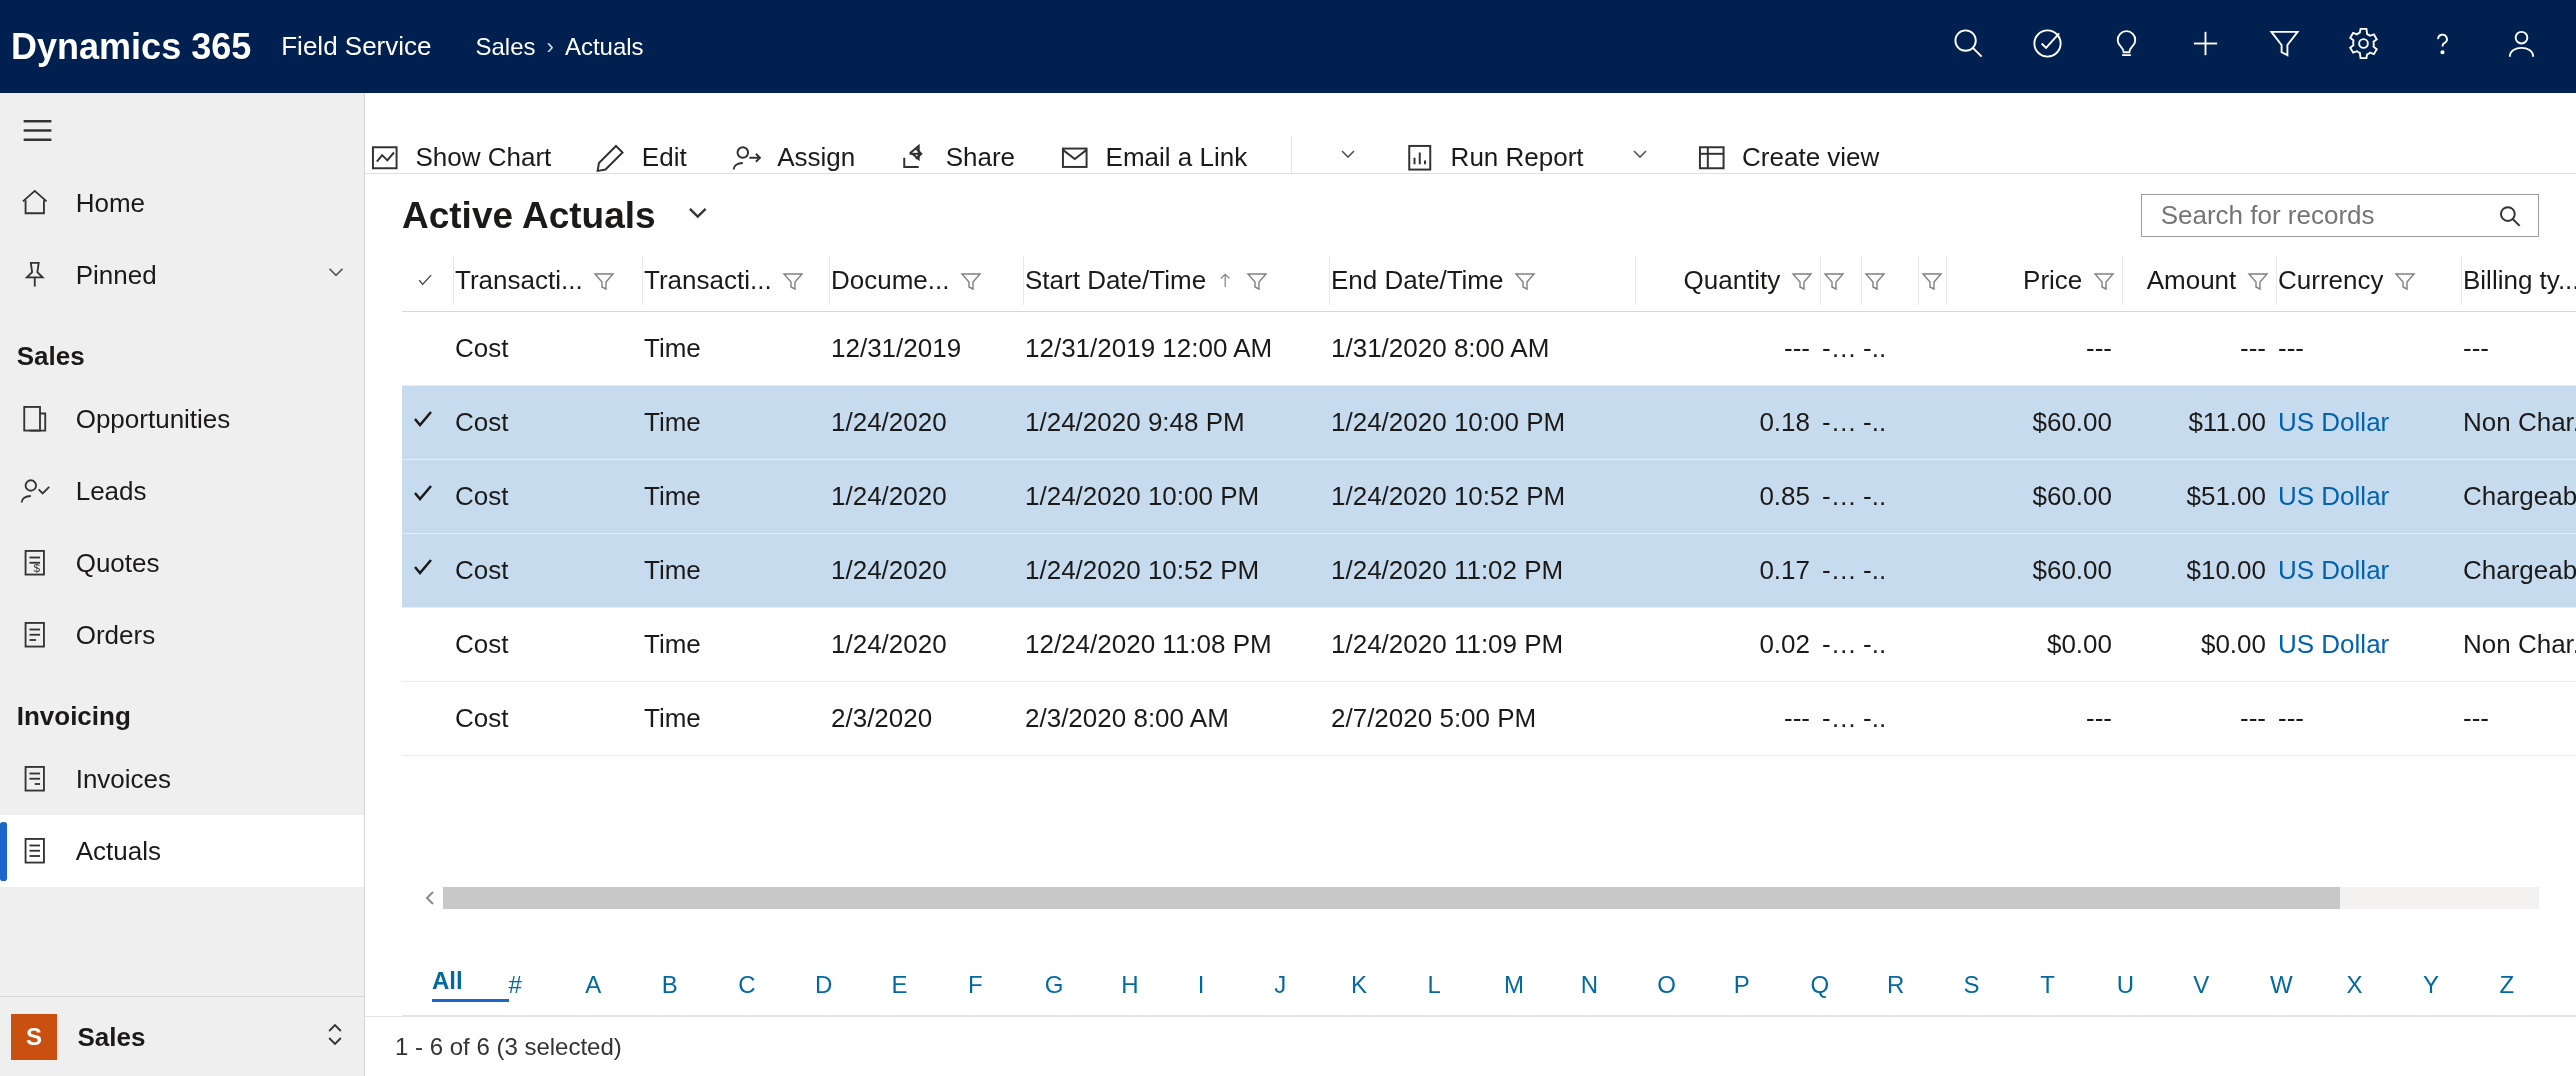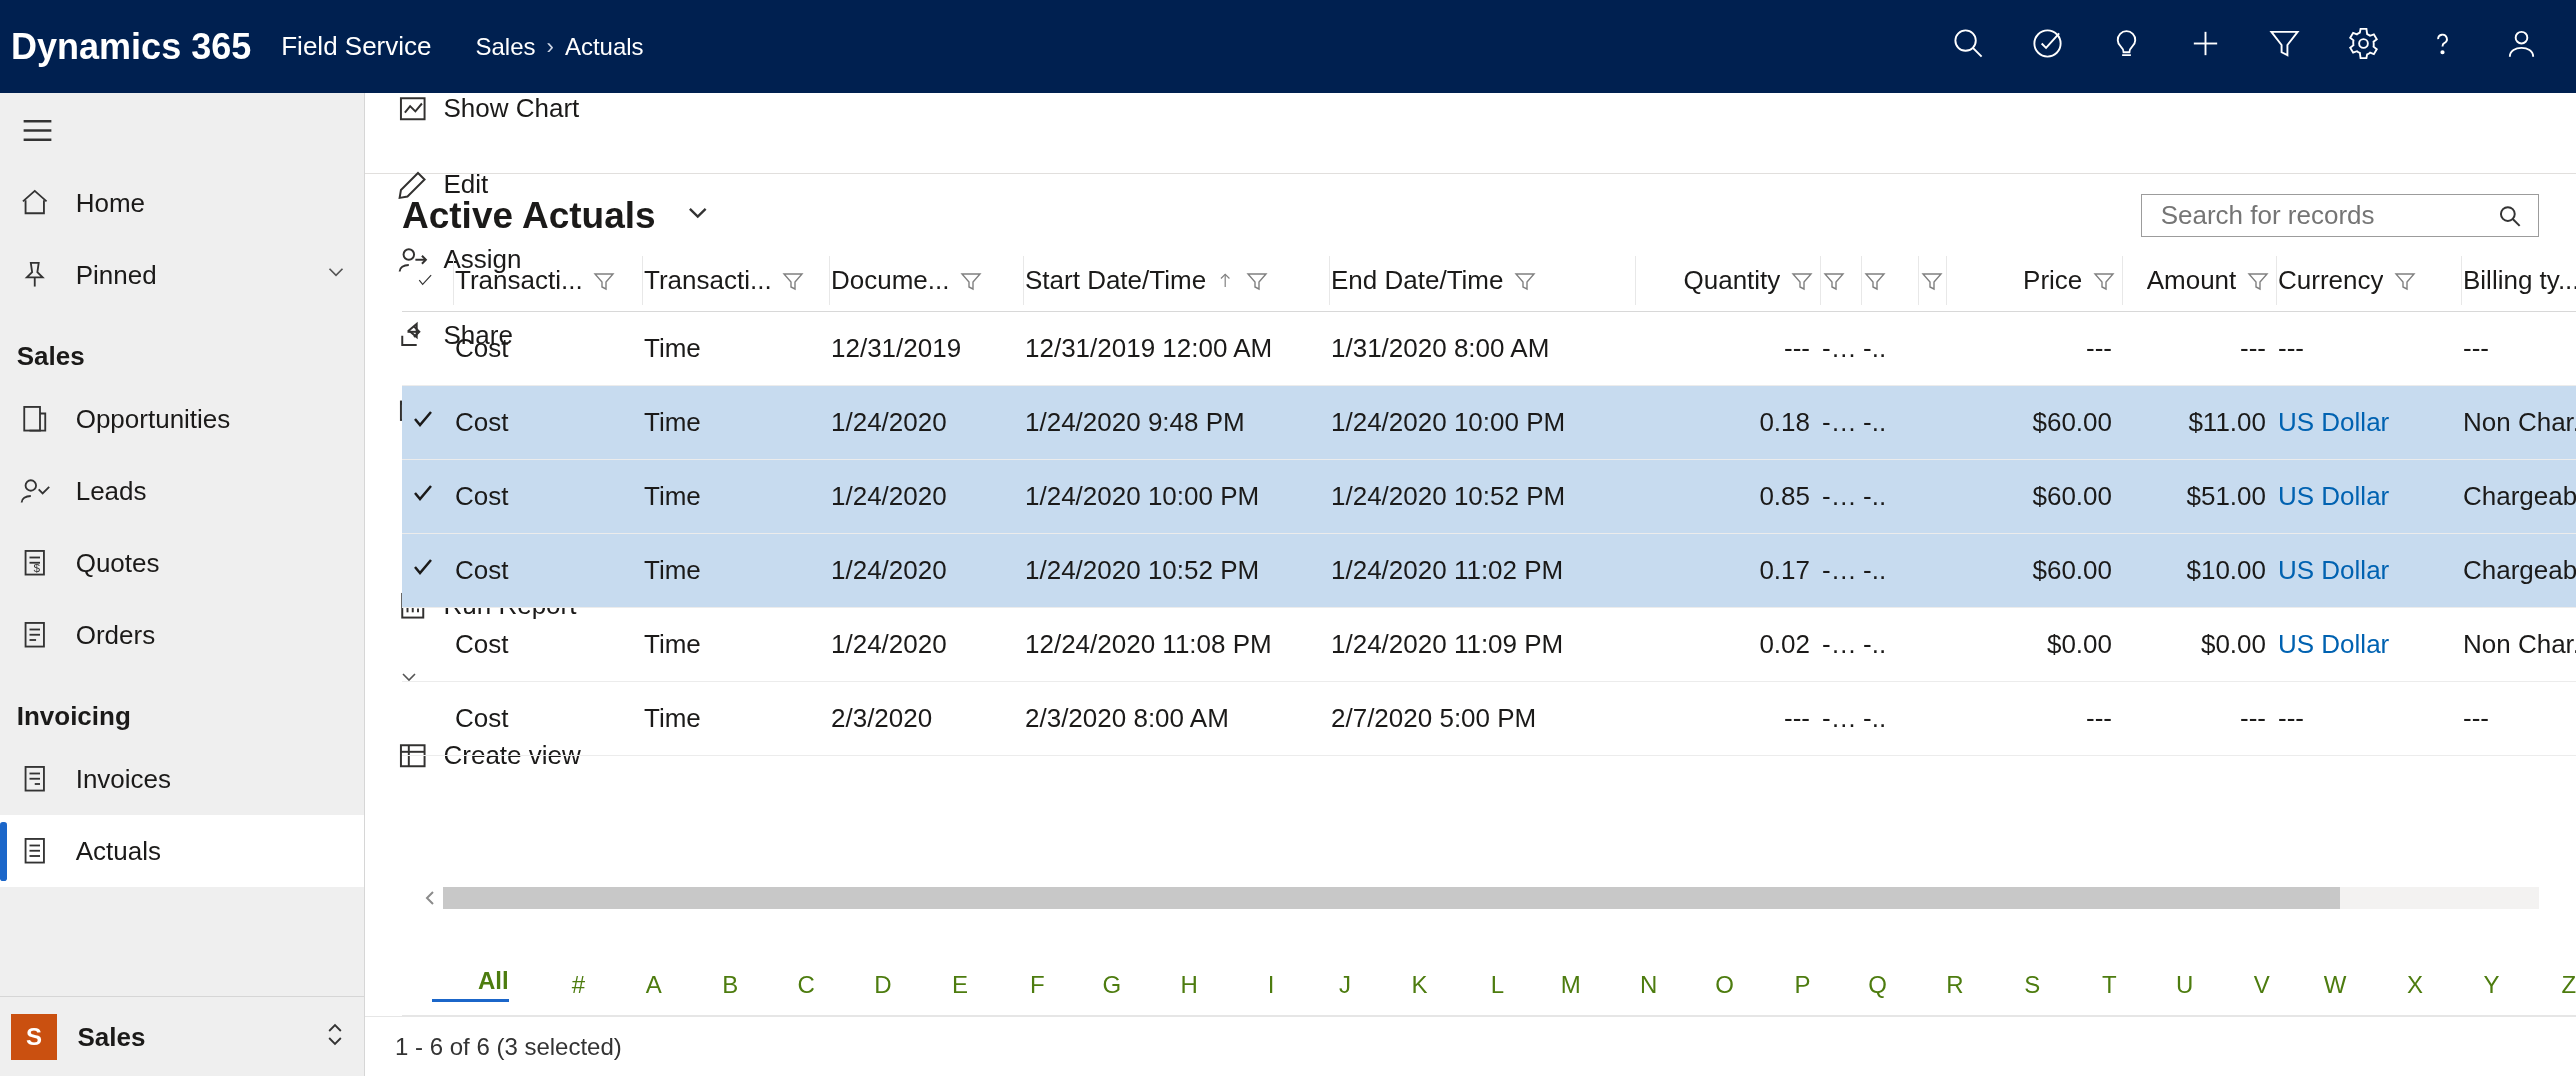--- a/index.html
+++ b/index.html
@@ -107,25 +107,24 @@
     
     .main {
       flex: 1; min-width: 0;
       display: flex;
       flex-direction: column;
       background: #fff;
     }
     .cmdbar {
       height: 81px;
       border-bottom: 0.9px solid var(--border);
-      display: flex; align-items: flex-start;
-      padding-left: 32px;
+      display: flex; align-items: flex-end;
+      padding-left: 4px;
       gap: 44px;
       font-size: 26px;
-      flex-direction: column;
     }
     .cmdbar .cmd { display: flex; align-items: center; gap: 15px; cursor: pointer; }
     .cmdbar .cmd svg { width: 31.5px; height: 31.5px; fill: none; stroke: #323130; stroke-width: 1.5; }
     .cmdbar .chev-small svg { width: 24px; height: 24px; stroke: #555; fill: none; stroke-width: 1.6; }
     .cmdbar-divider { width: 0.9px; height: 37px; background: #E6E6E6; }
 
     .view-header {
       display: flex; align-items: center;
       padding: 20.4px 37px 13px 37px;
     }
@@ -220,22 +219,22 @@
     .alpha-row {
       display: flex;
       align-items: center;
       gap: 0;
       padding: 13px 0 13px 30px;
       font-size: 24px;
       border-bottom: 0.9px solid #E6E6E6;
     }
     .alpha-row .alpha {
       width: 80px;
-      text-align: right;
-      color: #4d7c0f;
+      text-align: left;
+      color: #0369a1;
       cursor: pointer;
       margin-top: 44px;
     }
     .alpha-row .alpha.active {
       font-weight: 600;
       border-bottom: 3.7px solid #1b66c9;
       padding-bottom: 3.7px;
     }
 
     .status-row {

